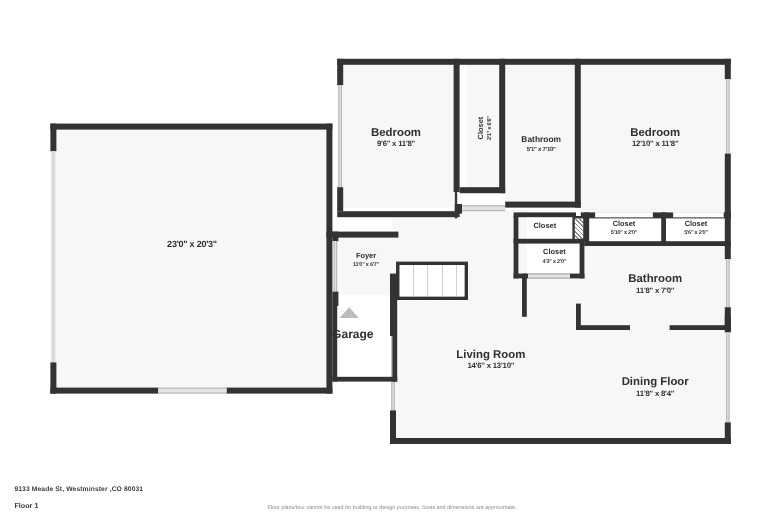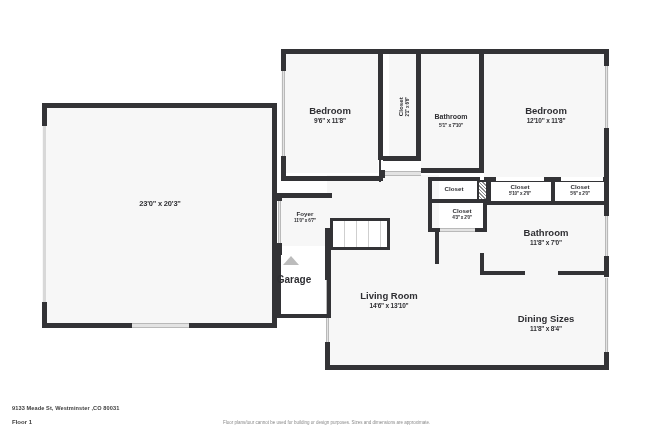--- a/index.html
+++ b/index.html
@@ -329,25 +329,25 @@
     <span class="name">Closet</span>
     <span class="dim">5'6" x 2'0"</span>
   </div>
 
   <div class="label lbl-md" style="left:490px; top:227px; width:112px;">
     <span class="name">Bathroom</span>
     <span class="dim">11'8" x 7'0"</span>
   </div>
 
   <div class="label lbl-md" style="left:485px; top:313px; width:122px;">
-    <span class="name">Dining Sizes</span>
+    <span class="name">Dining Floor</span>
     <span class="dim">11'8" x 8'4"</span>
   </div>
 
-  <div class="label lbl-md" style="left:328px; top:290px; width:122px;">
+  <div class="label lbl-md" style="left:348px; top:290px; width:122px;">
     <span class="name">Living Room</span>
     <span class="dim">14'6" x 13'10"</span>
   </div>
 
   <div class="label lbl-xs" style="left:279px; top:210px; width:52px;">
     <span class="name">Foyer</span>
     <span class="dim">11'0" x 6'7"</span>
   </div>
 
 </div>

